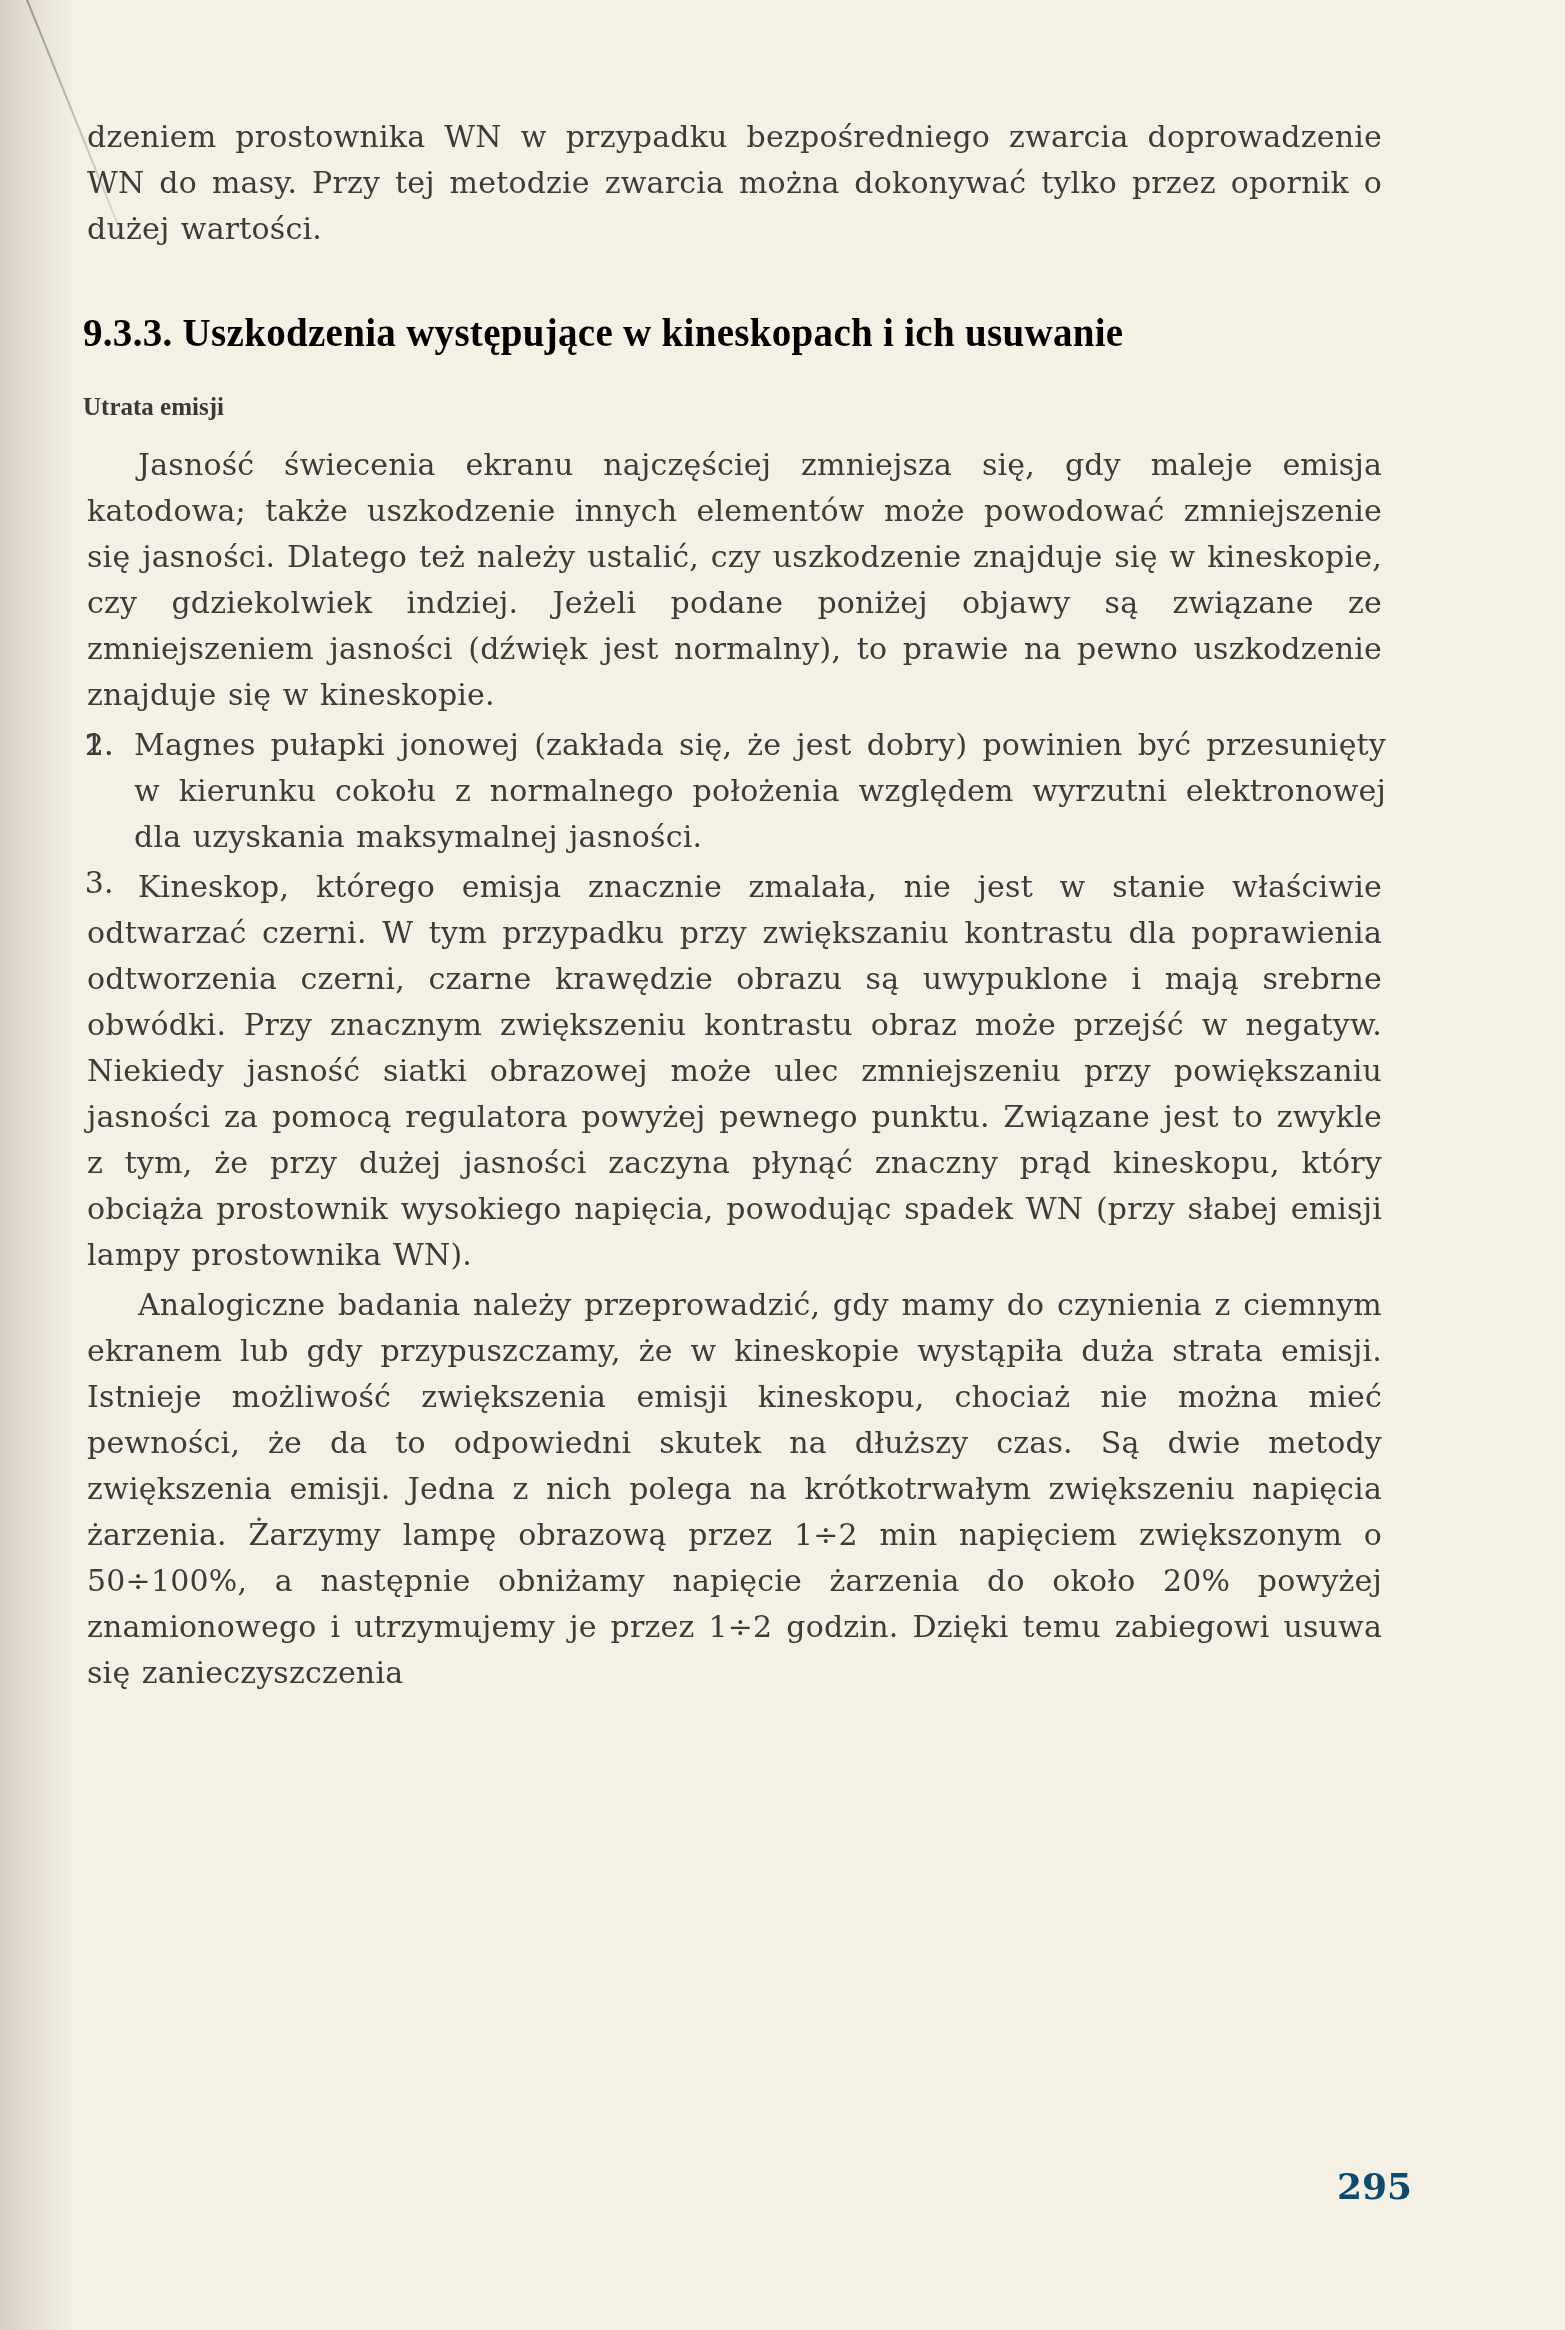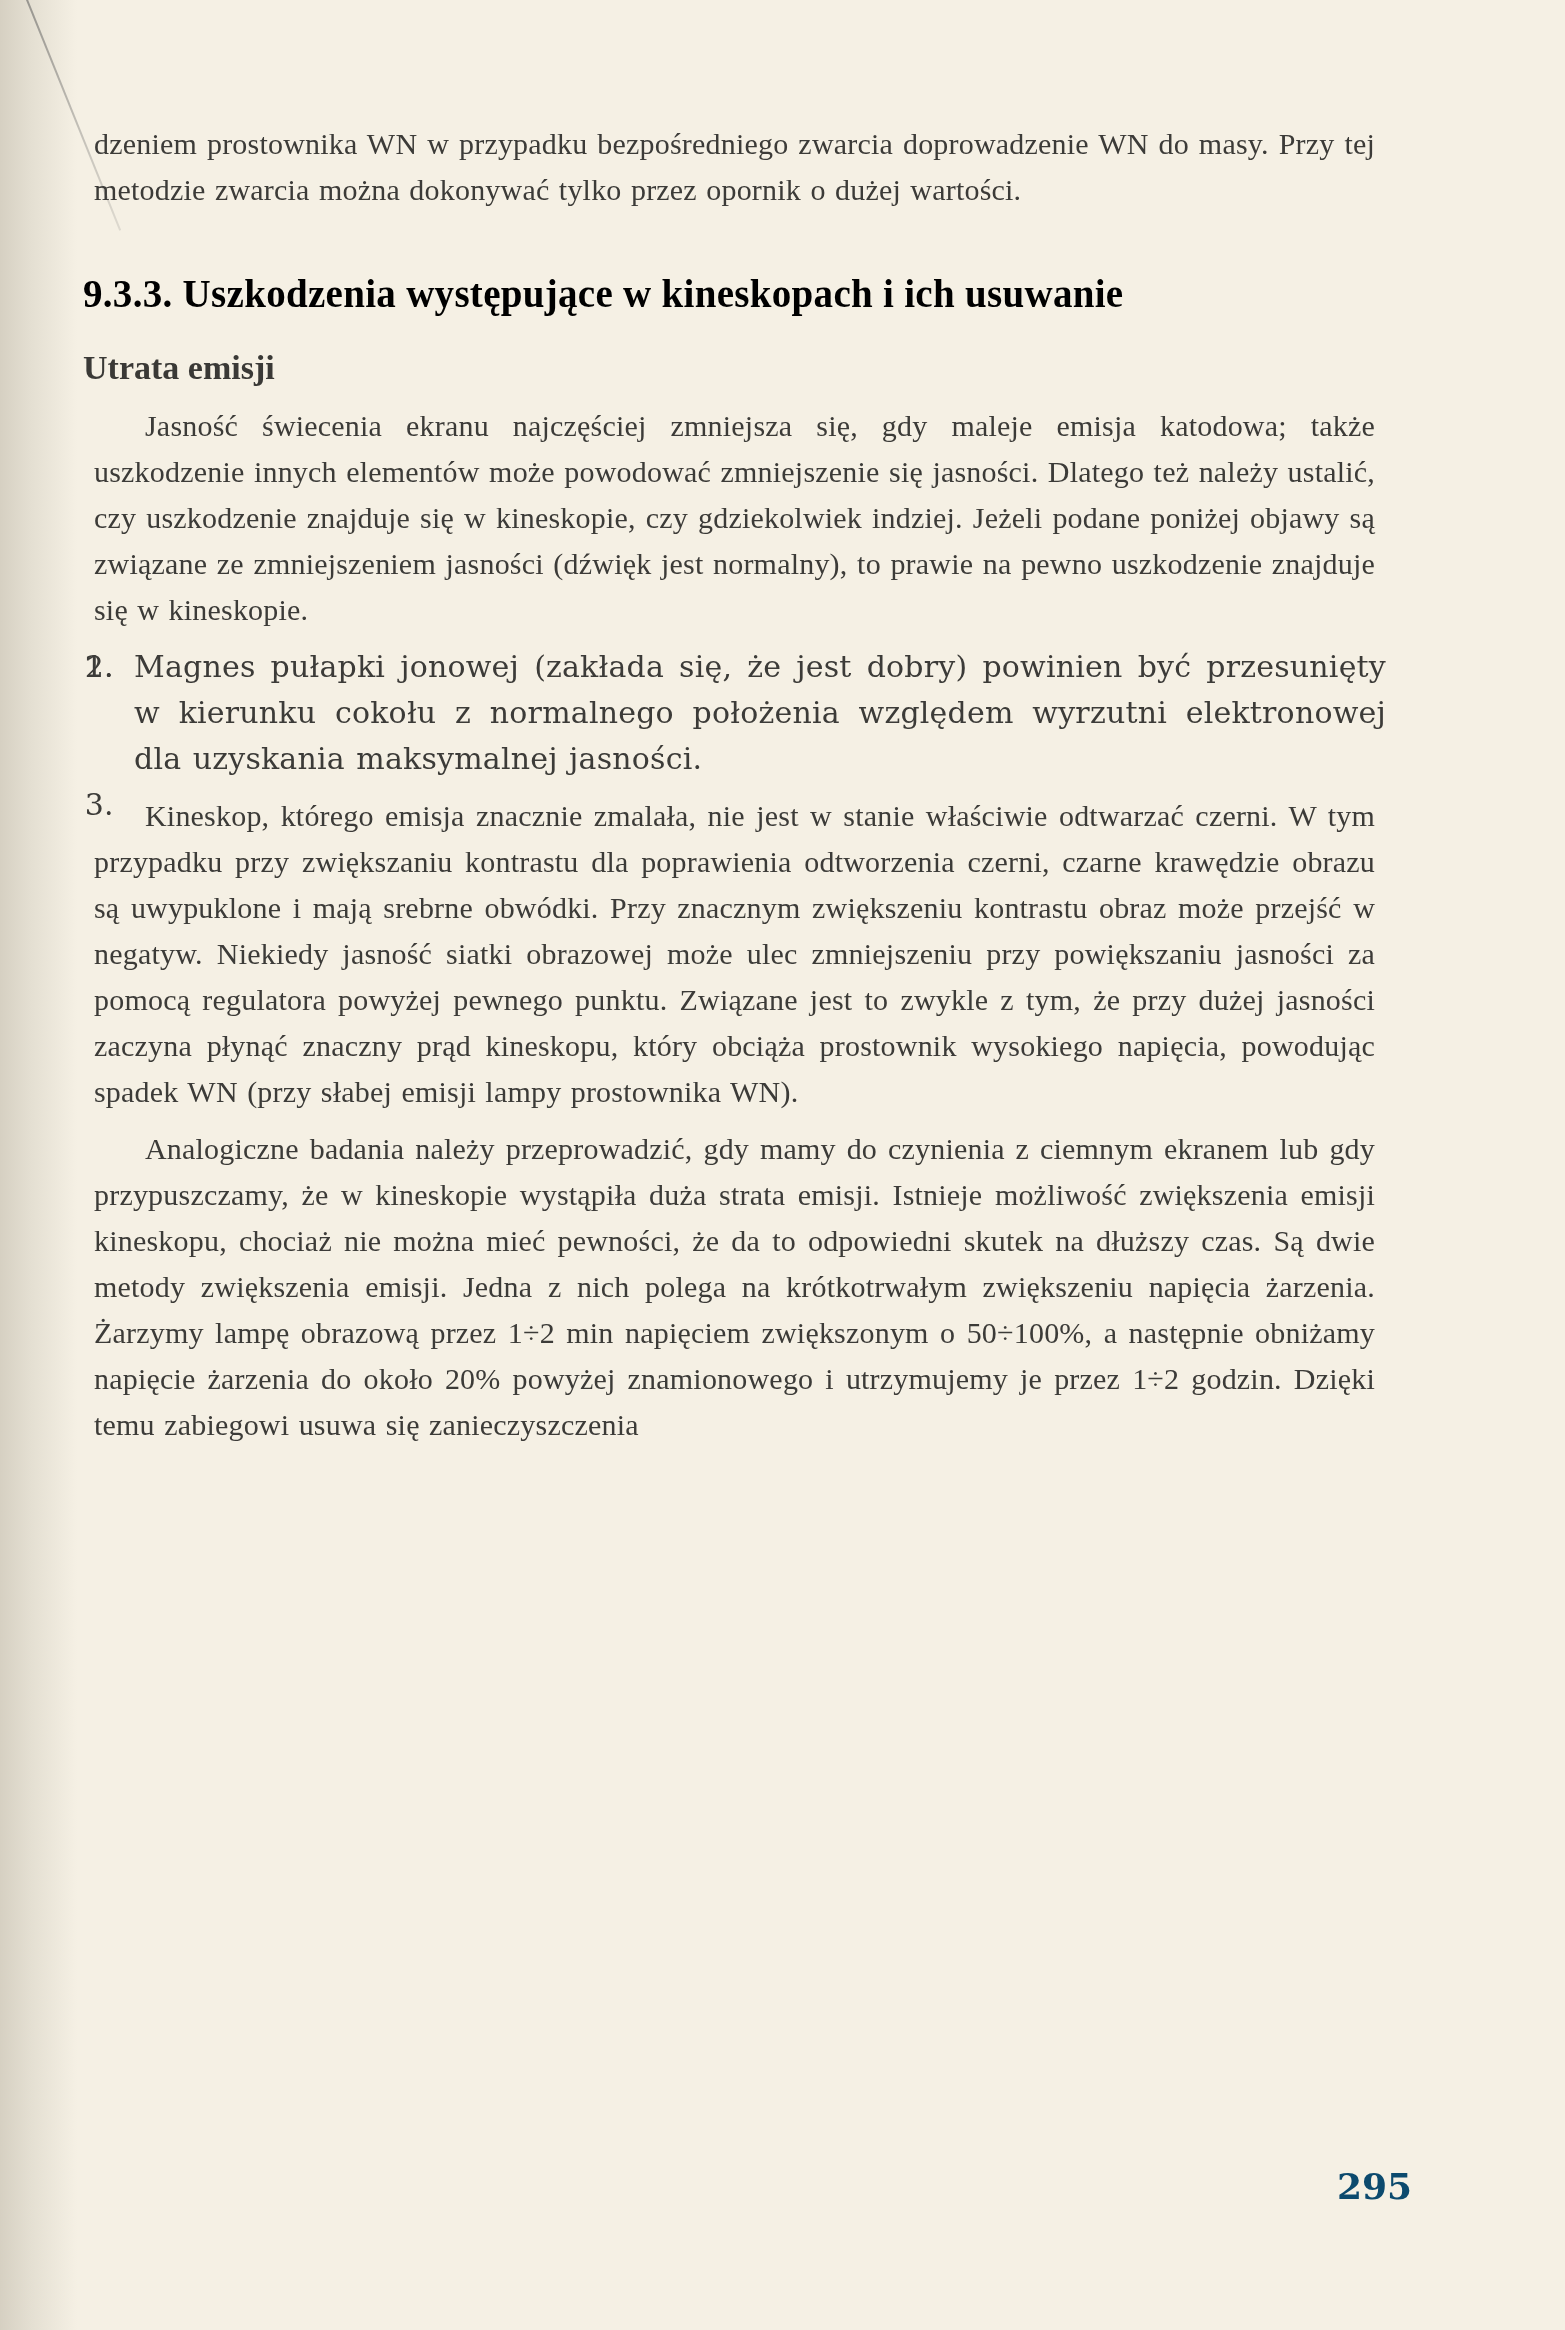--- a/index.html
+++ b/index.html
@@ -36,38 +36,37 @@
       width: 1303px;
     }
     .line-block {
       font-size: 30px;
       line-height: 46px;
       text-align: justify;
       letter-spacing: 0.2px;
       word-spacing: 1.7px;
     }
     .para {
-      margin: 11px;
+      margin: 4px;
       text-indent: 51px;
-      font-family: Liberation Serif, serif;
     }
     .para.no-indent { text-indent: 0; }
     .heading {
       font-family: "Liberation Serif", "DejaVu Serif", serif;
       font-weight: bold;
       font-size: 39px;
       line-height: 48px;
       margin: 57px 0 0 0;
       color: #000000;
       letter-spacing: 0.3px;
     }
     .subheading {
       font-family: "Liberation Serif", "DejaVu Serif", serif;
       font-weight: bold;
-      font-size: 34px;
+      font-size: 25px;
       line-height: 41px;
       margin: 29px 0 15.4px 0;
       color: #3a3936;
     }
     .list {
       margin: 0;
       padding: 0;
       list-style: none;
     }
     .list-item {

